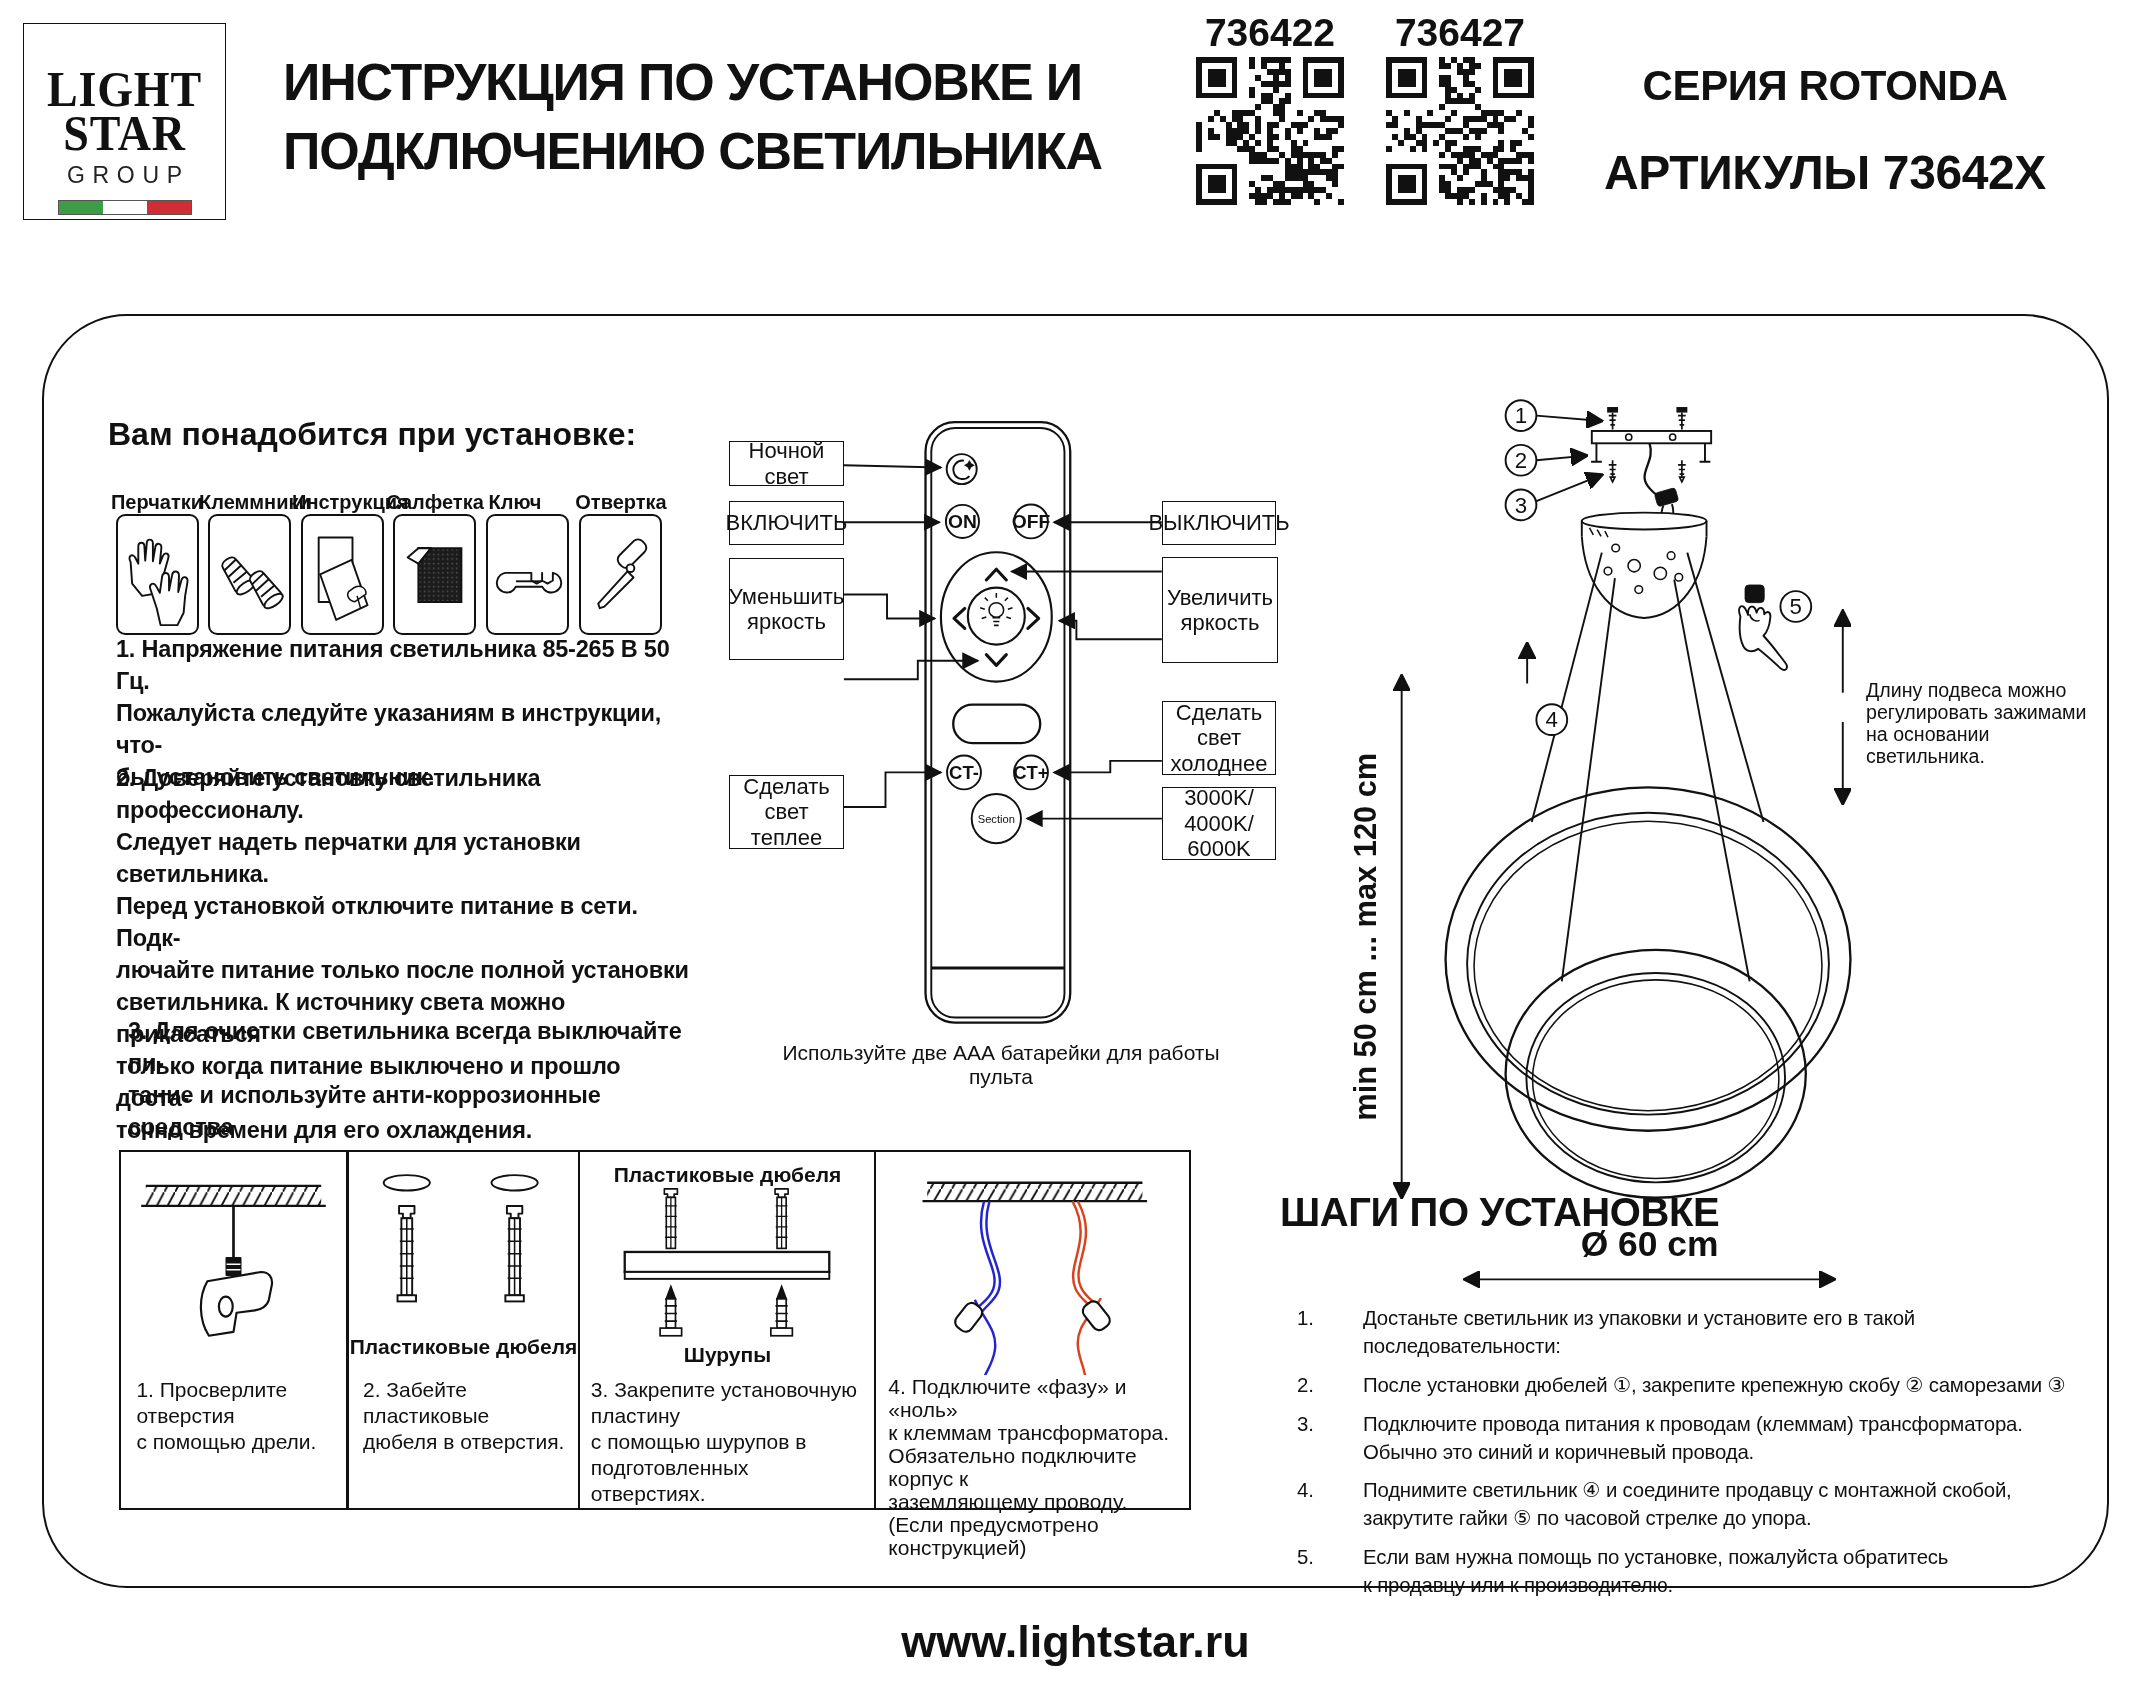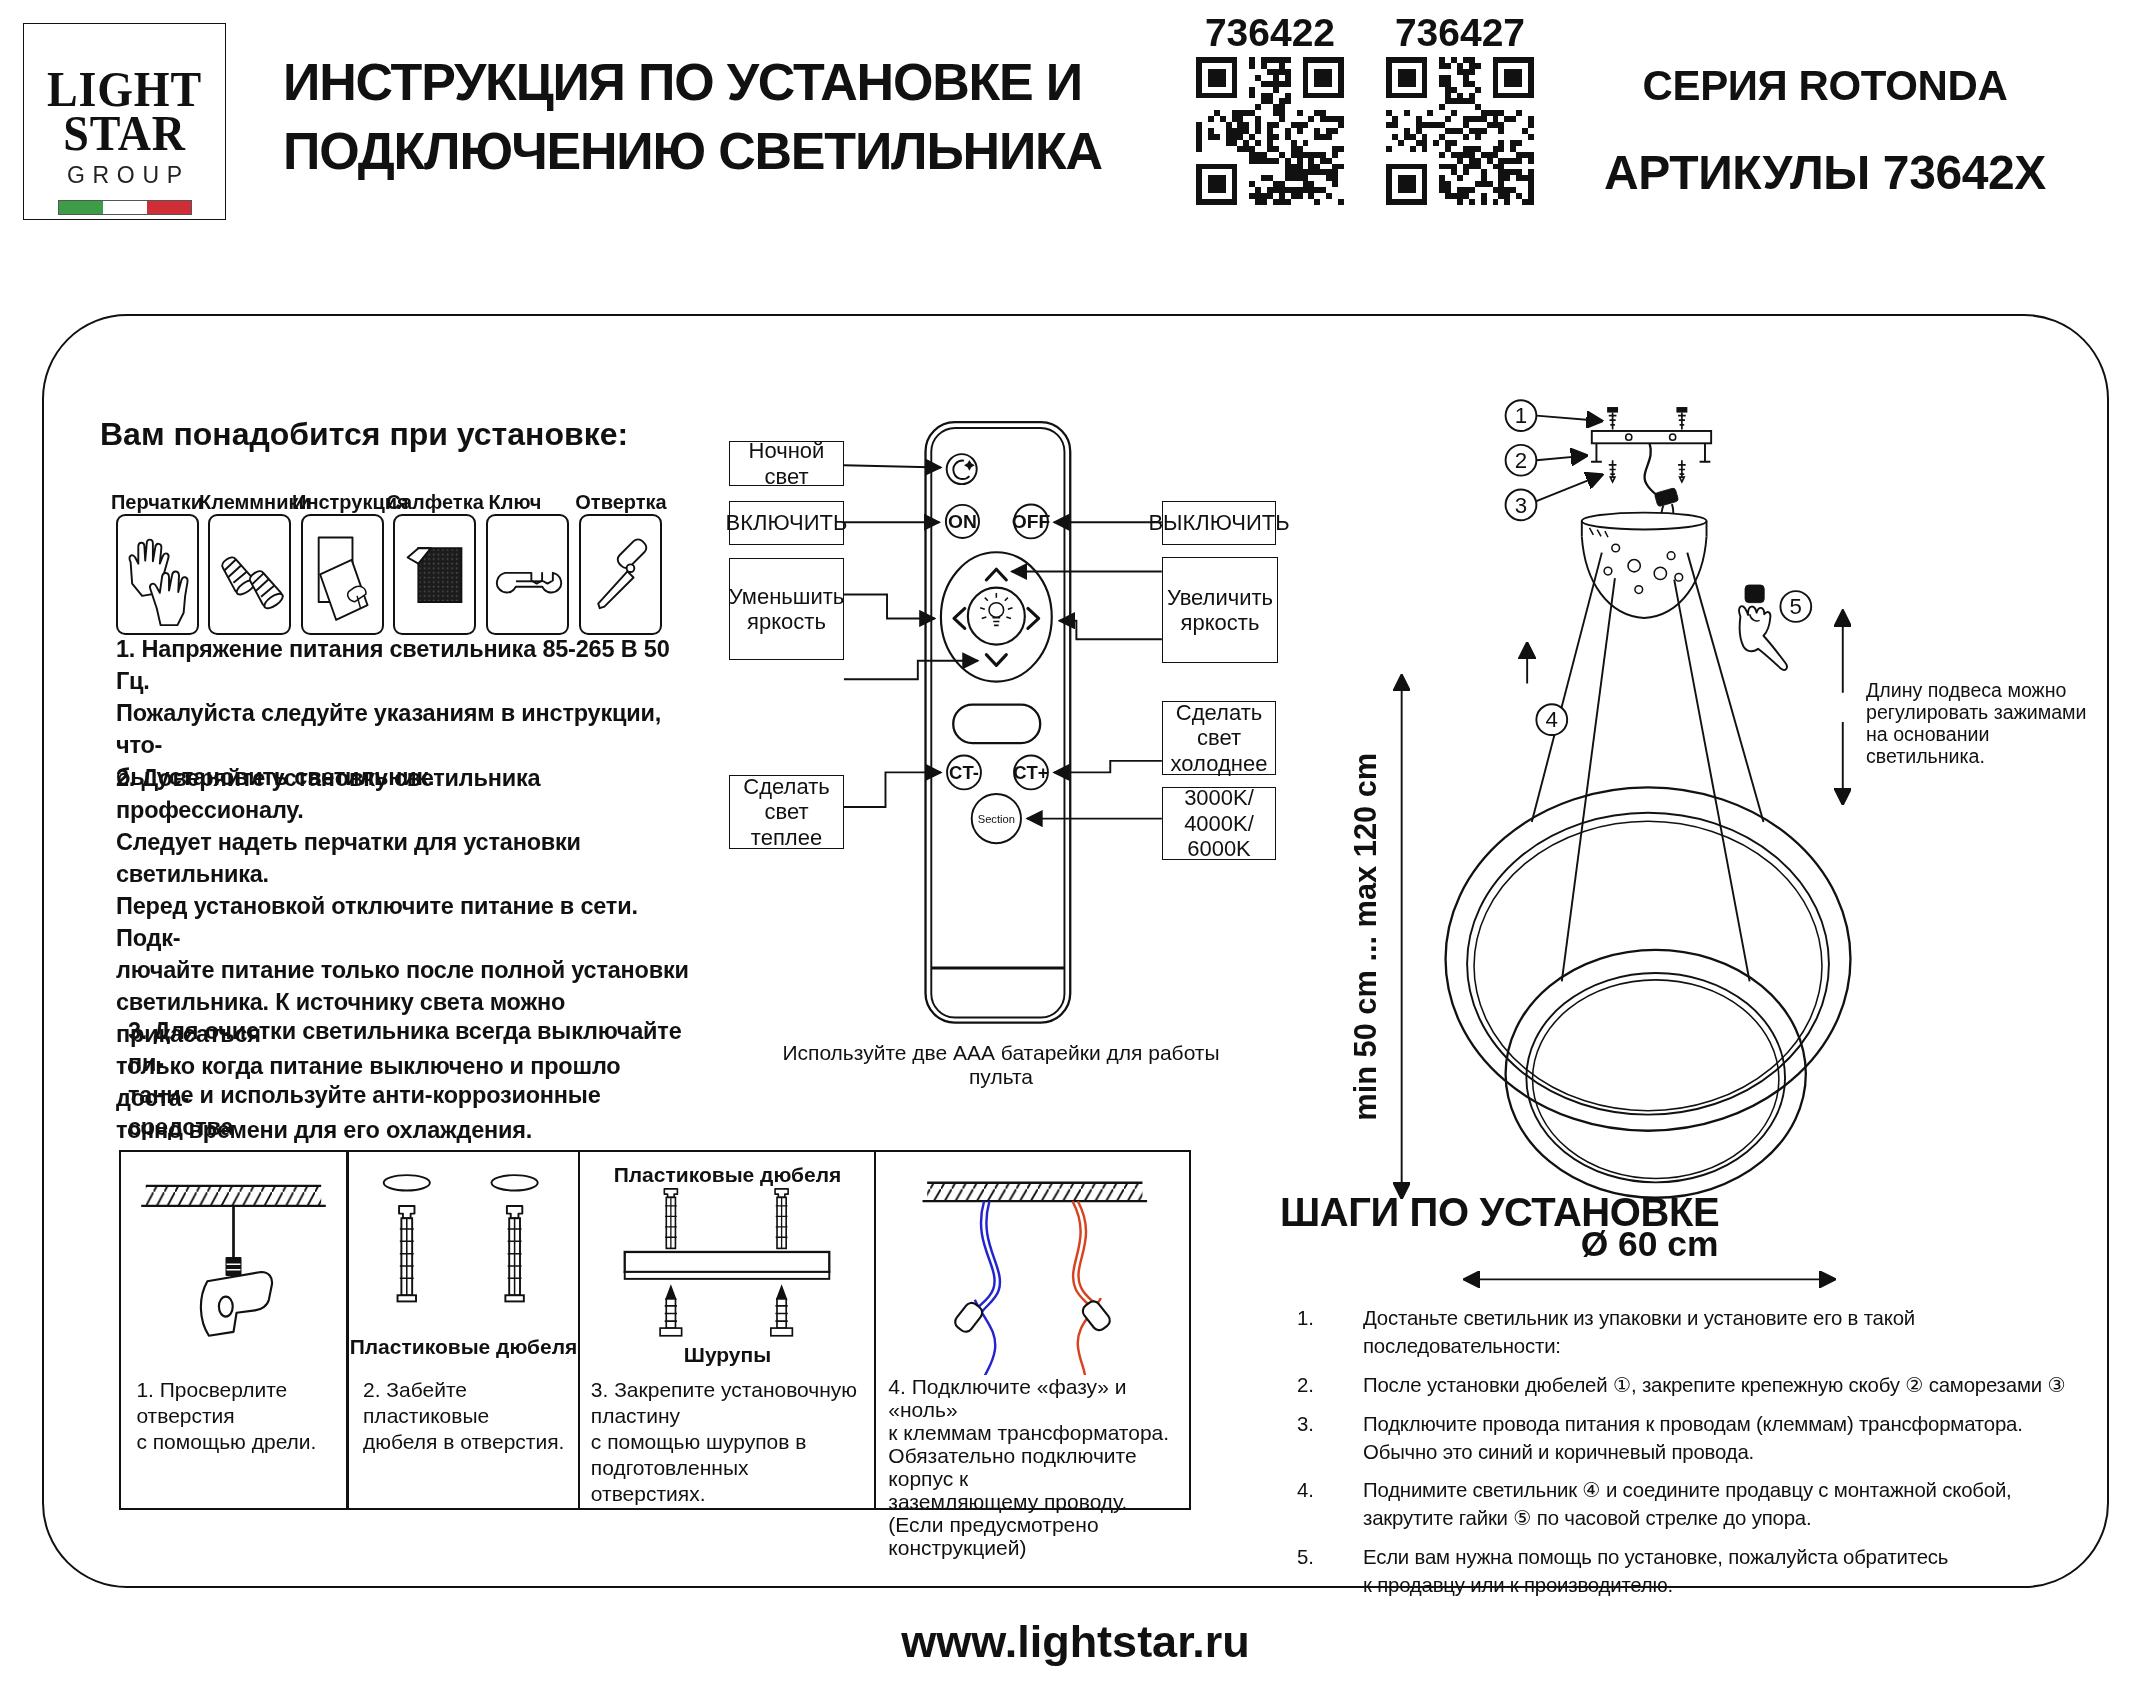--- a/index.html
+++ b/index.html
@@ -15,21 +15,21 @@
   .logo-flag{margin-top:10.8px;width:134px;height:15.4px;border:1.2px solid #555;display:flex;box-sizing:border-box;}
   .logo-flag span{flex:1;}
   .doc-title{left:283px;top:48px;font-size:52px;font-weight:700;letter-spacing:-1.2px;line-height:69px;}
   .qr-label{font-size:39px;font-weight:700;text-align:center;width:148px;}
   .series-block{left:1563px;top:62px;width:524px;text-align:center;}
   .series-line1{font-size:42px;font-weight:700;letter-spacing:-0.4px;}
   .series-line2{font-size:48px;font-weight:700;margin-top:35px;letter-spacing:-0.4px;}
   
   .main-border{left:42px;top:314px;width:2063px;height:1270px;border:2.7px solid #111;border-radius:85px;}
   
-  .lc-heading{left:100px;top:416px;font-size:32px;font-weight:700;}
+  .lc-heading{left:108px;top:416px;font-size:32px;font-weight:700;}
   .tool-label{font-size:20px;font-weight:700;text-align:center;width:102px;}
   .tool-box{width:83px;height:121px;border:2.3px solid #111;border-radius:9.2px;box-sizing:border-box;background:#fff;}
   .para{left:116px;width:574px;font-size:23.5px;line-height:32px;font-weight:700;letter-spacing:-0.2px;}
   
   .rlabel{border:1.9px solid #111;box-sizing:border-box;display:flex;align-items:center;justify-content:center;
           text-align:center;font-size:22px;line-height:25.4px;font-weight:500;background:#fff;}
   .rcaption{font-size:21px;font-weight:500;text-align:center;}
   
   .lamp-note{font-size:19.6px;line-height:22px;font-weight:500;}
   

